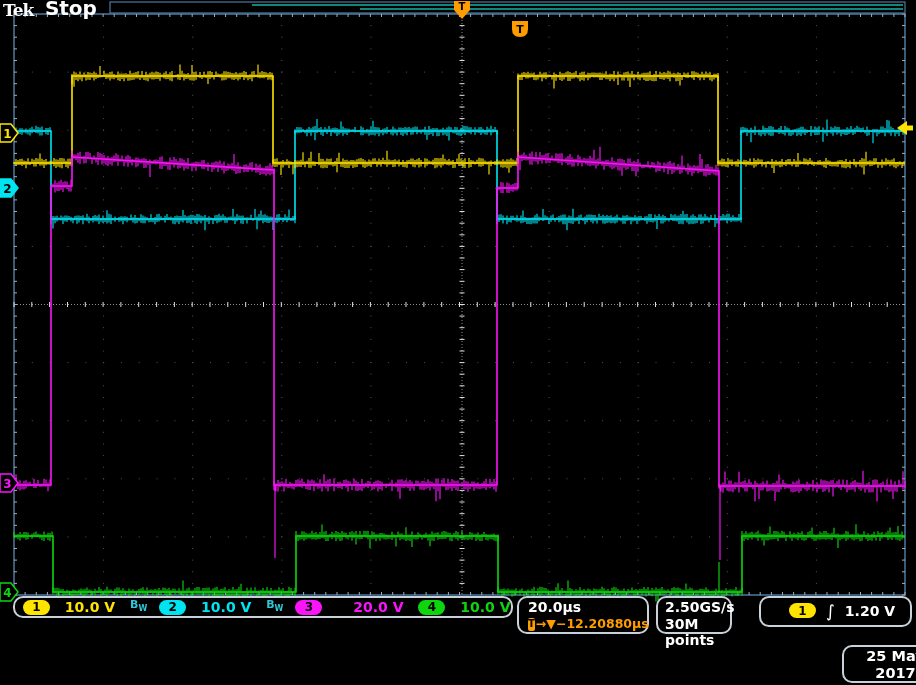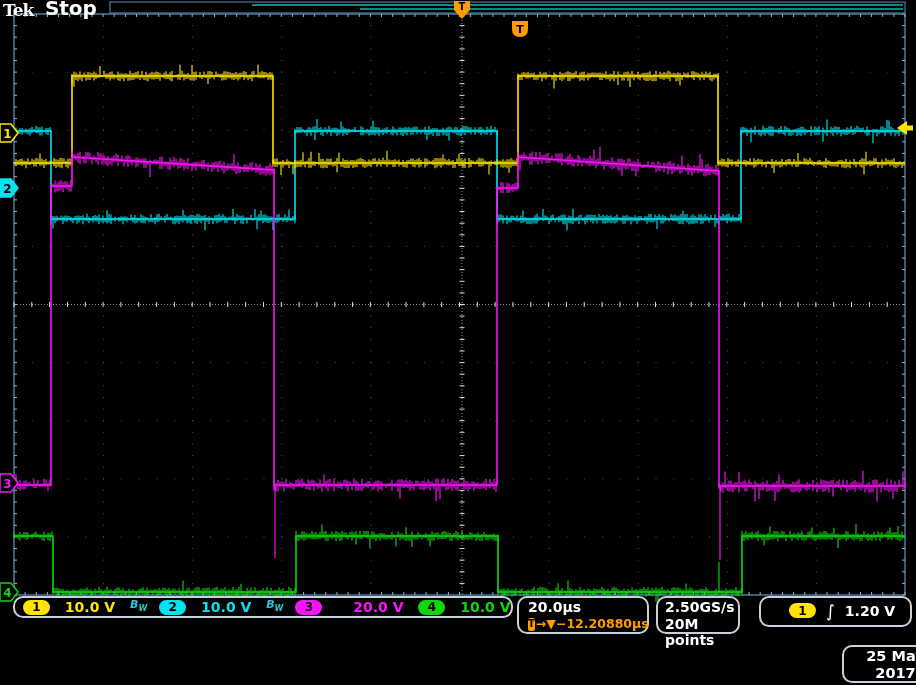--- a/index.html
+++ b/index.html
@@ -9,27 +9,27 @@
   #topbar{position:absolute;left:3px;top:-3px;z-index:2;color:#fff;white-space:nowrap;}
   #teklogo{font-family:"DejaVu Serif",serif;font-weight:bold;font-size:17px;letter-spacing:-1px;}
   #status{font-size:20px;margin-left:6px;position:relative;top:-1px;}
   .box{position:absolute;z-index:2;background:#000;border:2px solid #c9d2da;border-radius:10px;
        color:#fff;font-size:14px;box-sizing:border-box;}
   #boxA{left:13px;top:596px;width:500px;height:22px;display:flex;align-items:center;
         padding:0 6px 0 8px;gap:12px;white-space:nowrap;}
   .badge{display:inline-flex;align-items:center;justify-content:center;width:27px;height:15px;
          border-radius:8px;color:#000;font-size:12px;flex:0 0 auto;}
   .chlabel{display:inline-block;width:56px;text-align:center;flex:0 0 auto;}
-  .bw{font-size:11px;color:#2fc6d8;flex:0 0 auto;position:relative;top:-1px;font-style:italic;}
+  .bw{font-size:11px;color:#2fc6d8;flex:0 0 auto;position:relative;top:-1px;}
   .bw sub{font-size:8px;}
   #boxB{left:517px;top:596px;width:132px;height:38px;padding:1px 0 0 9px;line-height:16px;}
   #boxB .line2{color:#ff9d00;font-size:12.5px;display:flex;align-items:center;margin-top:1px;}
   .tsq{display:inline-flex;align-items:center;justify-content:center;width:13px;height:13px;
        border-radius:2px;background:#ff9d00;color:#000;font-size:10px;margin-right:1px;}
-  #boxC{left:656px;top:596px;width:84px;height:38px;padding:1px 0 0 7px;line-height:16.5px;}
+  #boxC{left:656px;top:596px;width:76px;height:38px;padding:1px 0 0 7px;line-height:16.5px;}
   #boxD{left:759px;top:596px;width:153px;height:31px;display:flex;align-items:center;
         padding:0 10px 2px 28px;gap:10px;}
   .slope{font-size:17px;font-weight:normal;}
   .tlevel{flex:1;text-align:left;}
   #datebox{left:806px;top:645px;width:107px;height:38px;text-align:center;
            font-size:14.5px;line-height:17px;padding-top:1px;margin-left:36px;}
 </style>
 </head>
 <body>
 
@@ -111,21 +111,21 @@
     </div>
     <div class="line2">
       <span class="tsq">T</span>
         <span>→▼</span>
         <span>−12.20880µs</span>
     </div>
   </div>
 
   <div class="box" id="boxC">
     <div>2.50GS/s</div>
-    <div>20M points</div>
+    <div>30M points</div>
   </div>
 
   <div class="box" id="boxD">
     <span class="badge" style="background: rgb(255, 228, 0);">1</span>
     <span class="slope">∫</span>
     <span class="tlevel">1.20 V</span>
   </div>
 
   <div class="box" id="datebox">
     <div>25 May 2017</div>

